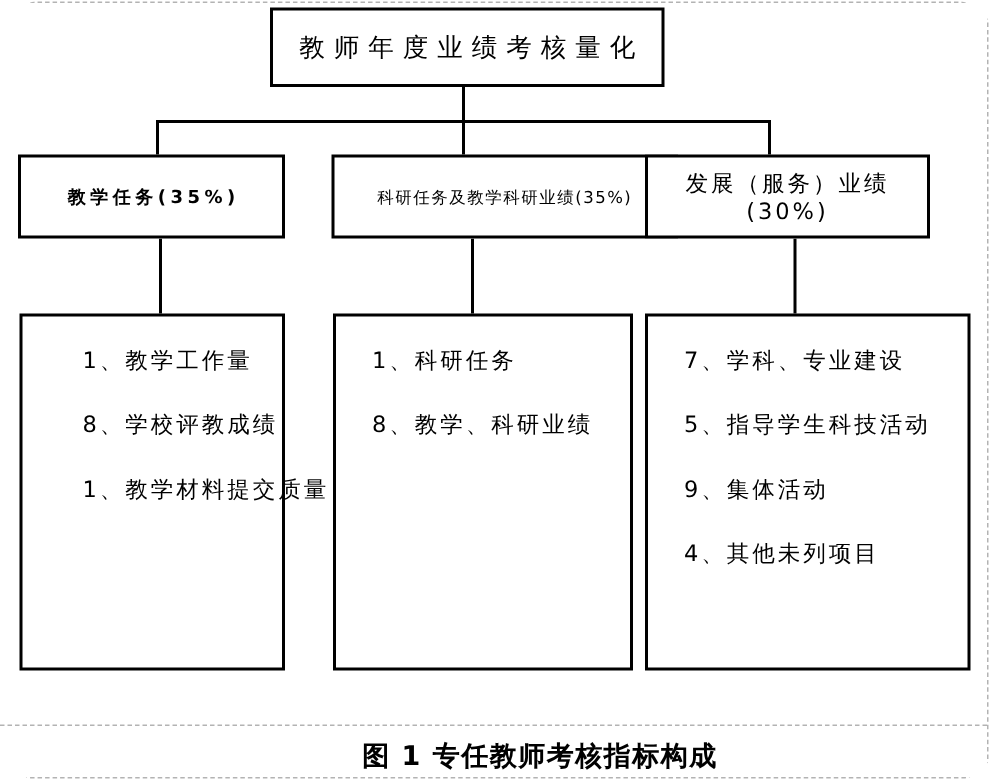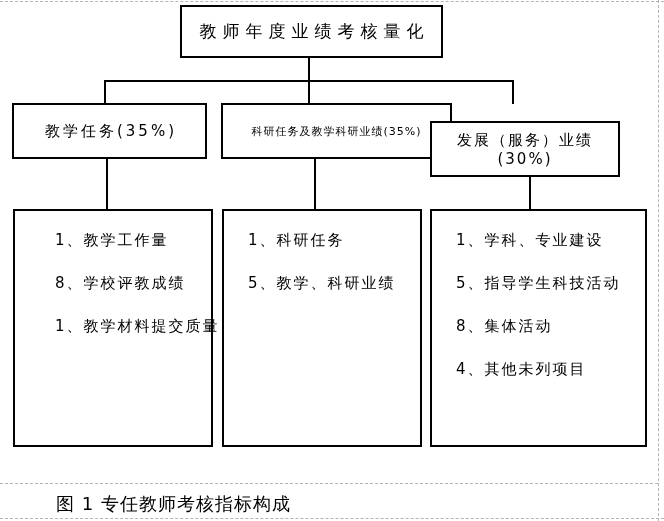--- a/index.html
+++ b/index.html
@@ -8,20 +8,21 @@
     background: #ffffff;
     font-family: "DejaVu Sans", "Liberation Sans", sans-serif;
   }
   .page {
     position: relative;
     width: 664px;
     height: 521px;
     background: #ffffff;
     overflow: hidden;
     color: #000000;
+    border-radius: 30px;
   }
   
   .dash-h {
     position: absolute;
     height: 0;
     border-top: 1px dashed #b3b3b3;
   }
   .dash-v {
     position: absolute;
     width: 0;
@@ -38,30 +39,30 @@
     justify-content: center;
     text-align: center;
   }
   .top-box {
     left: 180px; top: 5px; width: 263px; height: 53px;
     font-size: 17px;
     letter-spacing: 6px;
     text-indent: 6px;
   }
   .mid-box { top: 103px; height: 56px; }
-  .mid-left  { left: 12px;  width: 195px; font-size: 15px; letter-spacing: 3px; text-indent: 3px; }
+  .mid-left  { left: 12px;  width: 178px; font-size: 12px; letter-spacing: 3px; text-indent: 3px; font-weight: bold; }
   .mid-center{ left: 221px; width: 231px; font-size: 11px; letter-spacing: 1px; }
-  .mid-right { left: 430px; width: 190px; font-size: 15px; letter-spacing: 2px; margin-top: 18px; }
+  .mid-right { left: 430px; width: 190px; font-size: 15px; letter-spacing: 2px; }
   .bottom-box {
     top: 209px; height: 238px;
     display: block;
     padding: 8px 4px 0 24px;
     text-align: left;
   }
-  .b-left   { left: 13px;  width: 200px; padding-left: 40px; }
+  .b-left   { left: 13px;  width: 177px; padding-left: 40px; }
   .b-center { left: 222px; width: 200px; }
   .b-right  { left: 430px; width: 217px; }
   .bottom-box .item {
     height: 43px;
     line-height: 43px;
     font-size: 15px;
     letter-spacing: 2px;
     white-space: nowrap;
   }
   
@@ -73,23 +74,23 @@
   .conn-v4 { left: 512px; top: 80px;  width: 2px;   height: 24px; }
   .conn-v5 { left: 106px; top: 159px; width: 2px;   height: 51px; }
   .conn-v6 { left: 314px; top: 159px; width: 2px;   height: 51px; }
   .conn-v7 { left: 529px; top: 159px; width: 2px;   height: 51px; }
   
   .caption {
     position: absolute;
     left: 56px;
     top: 492px;
     width: 608px;
-    text-align: left;
+    text-align: center;
     font-size: 18px;
-    font-weight: normal;
+    font-weight: bold;
     letter-spacing: 1px;
   }
 </style>
 </head>
 <body>
 
 <div class="page">
 
   <div class="dash-h" style="left:0; top:1px; width:664px;"></div>
   <div class="dash-v" style="left:658px; top:0; height:521px;"></div>
@@ -120,25 +121,25 @@
   </div>
 
   <div class="box bottom-box b-left">
     <div class="item">1、教学工作量</div>
     <div class="item">8、学校评教成绩</div>
     <div class="item">1、教学材料提交质量</div>
   </div>
 
   <div class="box bottom-box b-center">
     <div class="item">1、科研任务</div>
-    <div class="item">5、教学、科研业绩</div>
+    <div class="item">8、教学、科研业绩</div>
   </div>
 
   <div class="box bottom-box b-right">
-    <div class="item">1、学科、专业建设</div>
+    <div class="item">7、学科、专业建设</div>
     <div class="item">5、指导学生科技活动</div>
-    <div class="item">8、集体活动</div>
+    <div class="item">9、集体活动</div>
     <div class="item">4、其他未列项目</div>
   </div>
 
   <div class="caption">图 1  专任教师考核指标构成</div>
 
 </div>
 
 </body></html>

